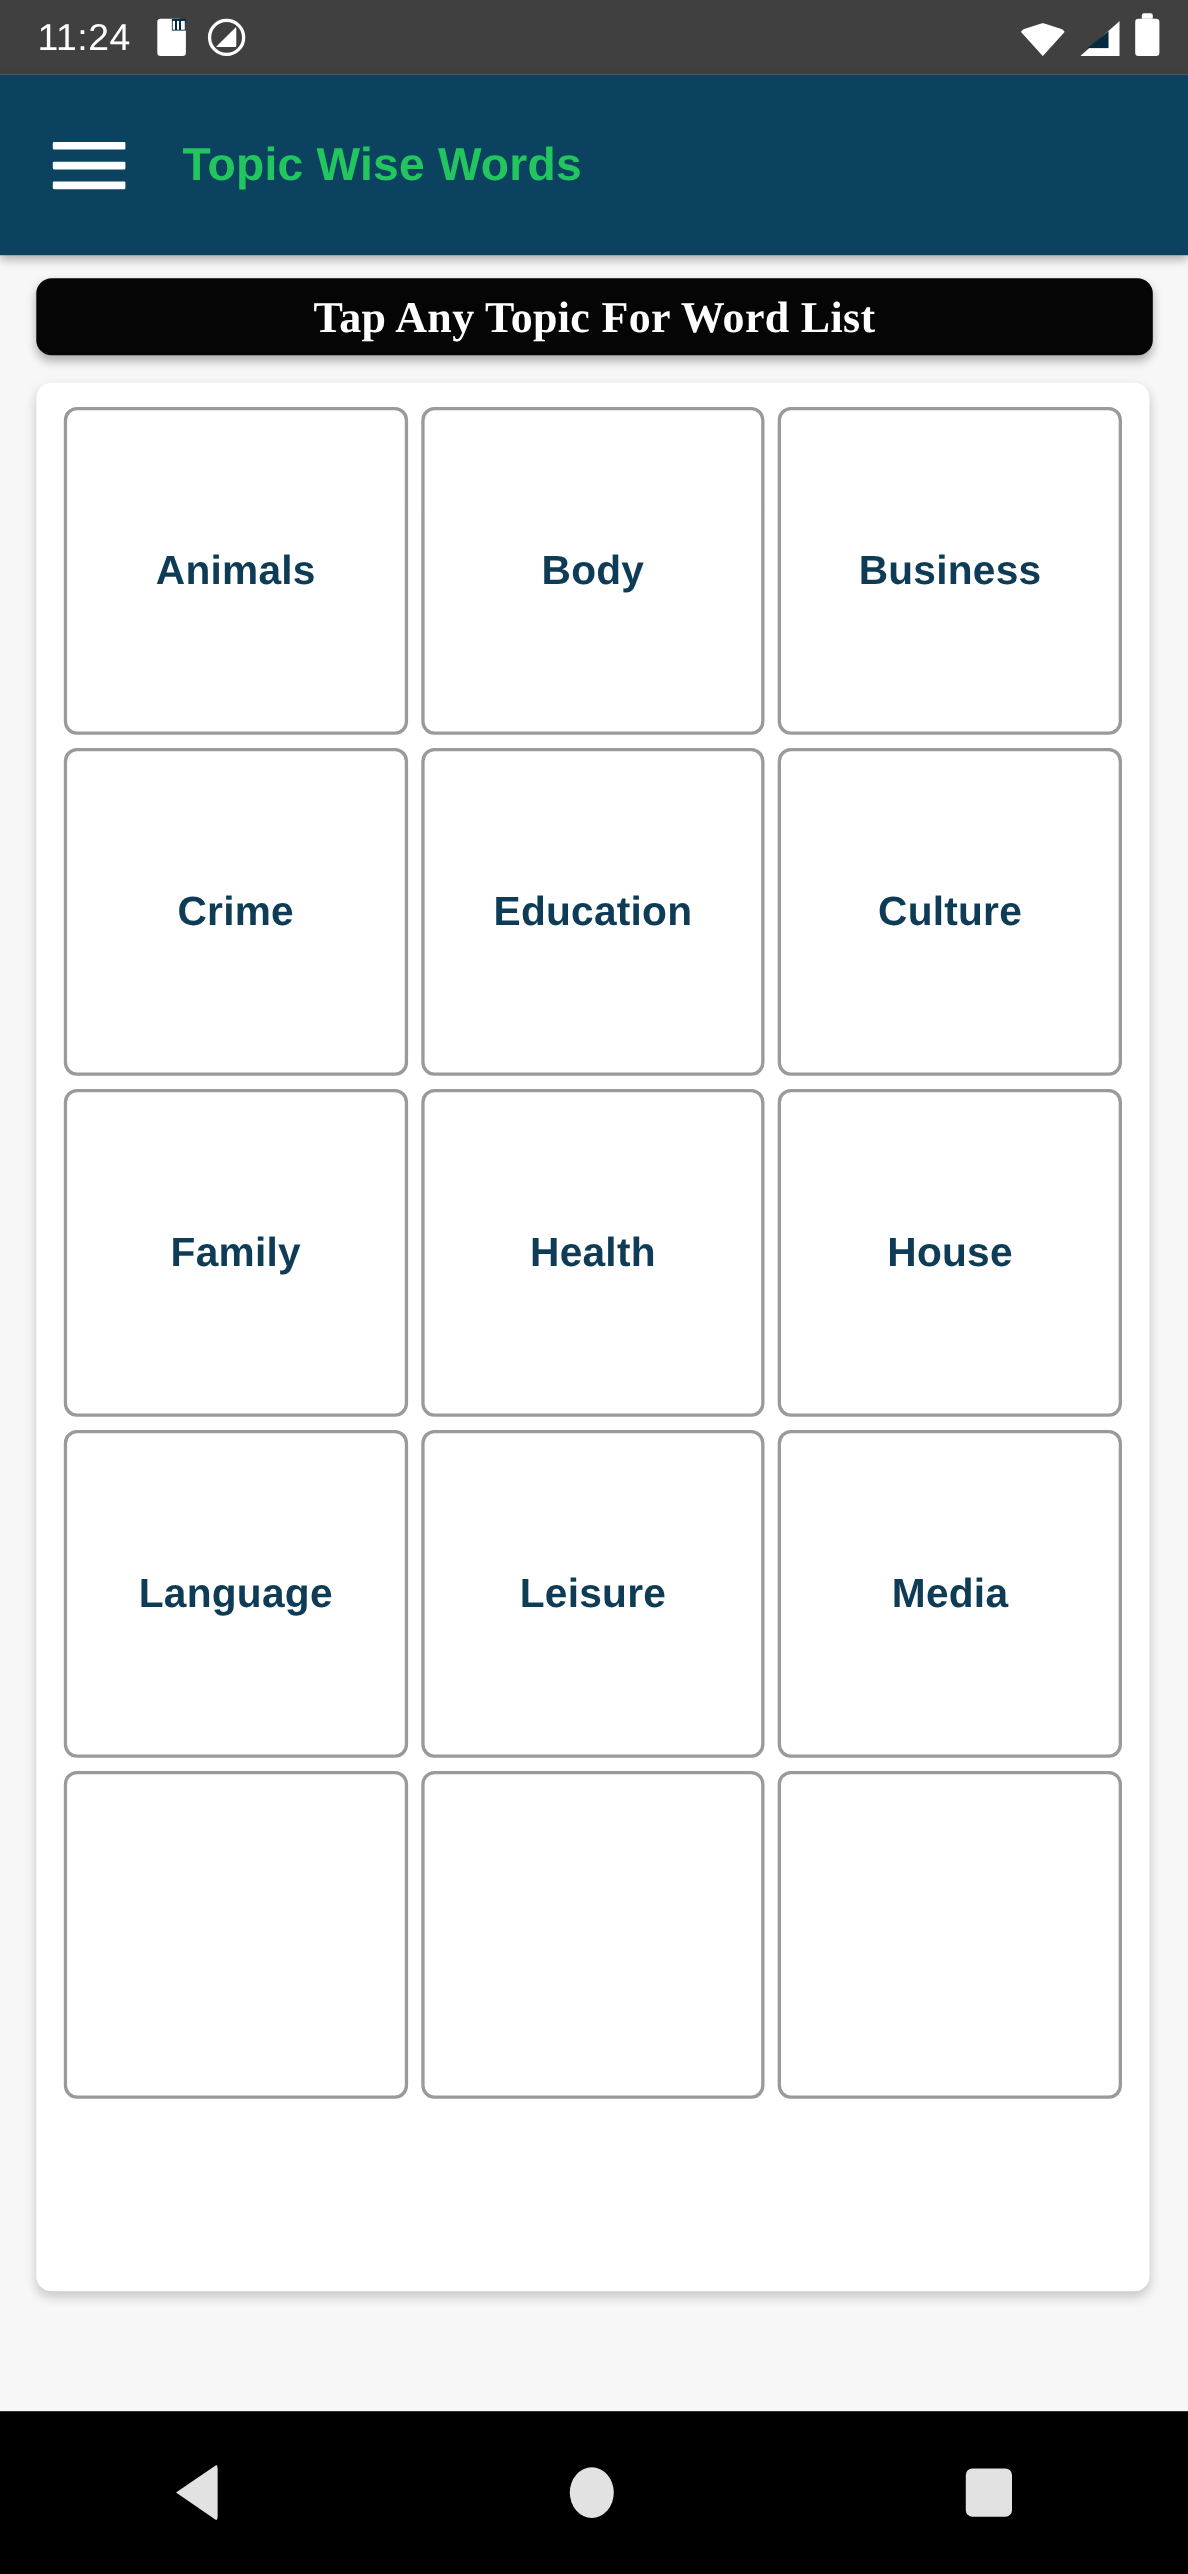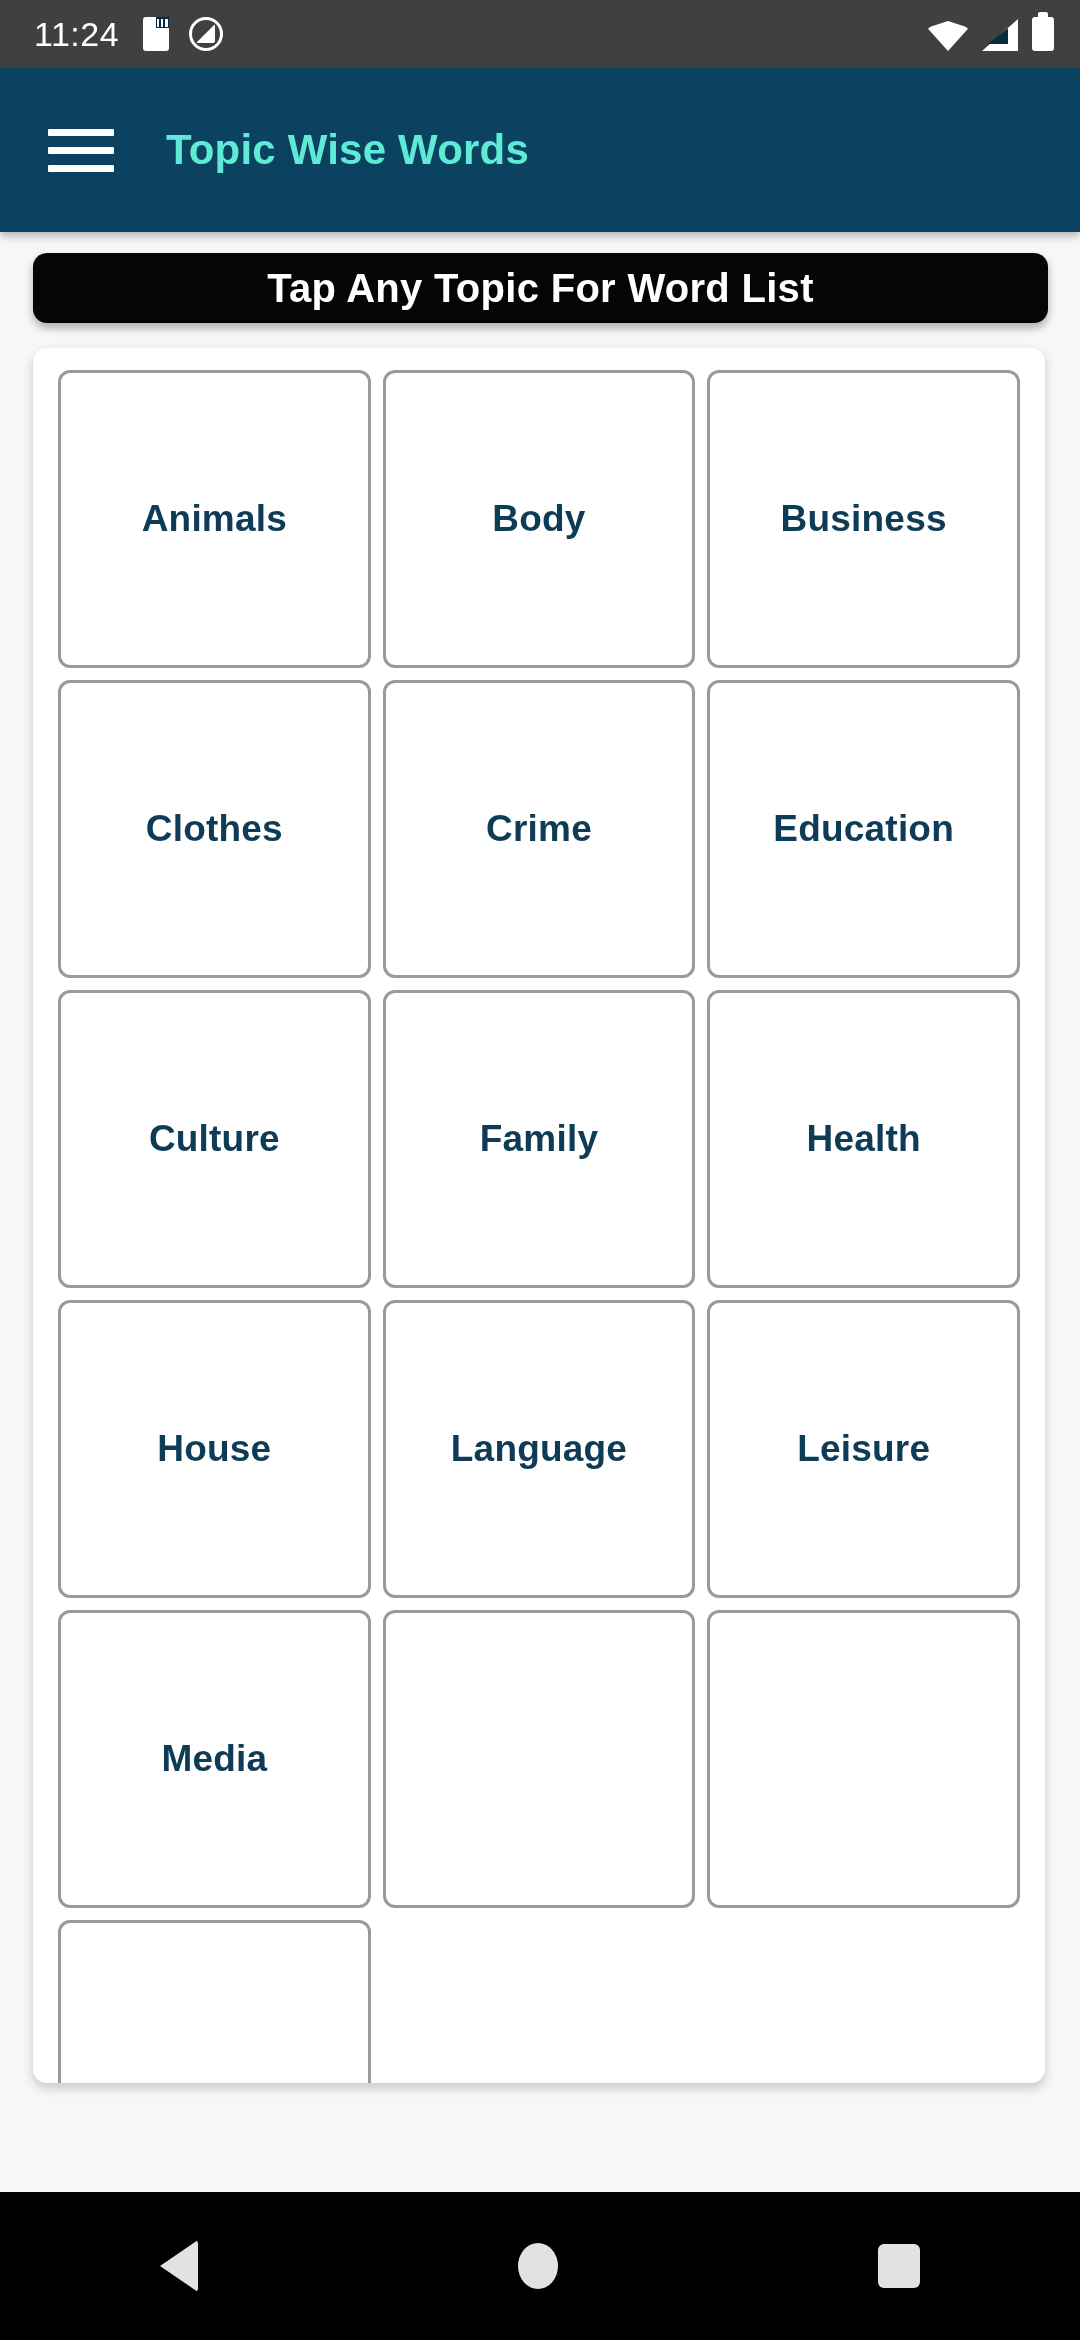--- a/index.html
+++ b/index.html
@@ -88,41 +88,41 @@
     box-shadow:0 4px 8px rgba(0,0,0,.28);
     position:relative; z-index:5;
   }
   #hamburger-button{
     width:66px; height:54px;
     display:flex; flex-direction:column; justify-content:center; gap:11px;
     cursor:pointer;
   }
   #hamburger-button span{ display:block; height:7px; width:66px; background:#fff; border-radius:1px; }
   #app-bar-title{
-    color:#5eead4; font-size:42px; font-weight:bold;
+    color:#22c55e; font-size:42px; font-weight:bold;
     margin-left:52px; letter-spacing:.2px;
   }
 
   
   #content{
     position:absolute; top:232px; left:0; right:0; bottom:224px;
     background:#f7f7f7; overflow:hidden;
   }
 
   #banner{
     margin:21px 32px 0 33px;
     height:70px;
     background:#050505;
     border-radius:14px;
     display:flex; align-items:center; justify-content:center;
     box-shadow:0 5px 9px rgba(0,0,0,.30);
     cursor:pointer;
   }
   #banner-text{
-    color:#ffffff; font-size:40px; font-weight:bold; letter-spacing:.3px;
+    color:#ffffff; font-size:40px; font-weight:bold; letter-spacing:.3px;font-family:Liberation Serif, serif;
   }
 
   #topic-card-container{
     margin:25px 35px 0 33px;
     background:#ffffff;
     border-radius:14px;
     box-shadow:0 5px 11px rgba(0,0,0,.20);
     height:1735px;
     padding:22px 25px 0 25px;
     overflow:hidden;
@@ -213,23 +213,20 @@
         <div class="topic-card">
           <span class="topic-card-label">Animals</span>
         </div>
         <div class="topic-card">
           <span class="topic-card-label">Body</span>
         </div>
         <div class="topic-card">
           <span class="topic-card-label">Business</span>
         </div>
         <div class="topic-card">
-          <span class="topic-card-label">Clothes</span>
-        </div>
-        <div class="topic-card">
           <span class="topic-card-label">Crime</span>
         </div>
         <div class="topic-card">
           <span class="topic-card-label">Education</span>
         </div>
         <div class="topic-card">
           <span class="topic-card-label">Culture</span>
         </div>
         <div class="topic-card">
           <span class="topic-card-label">Family</span>

